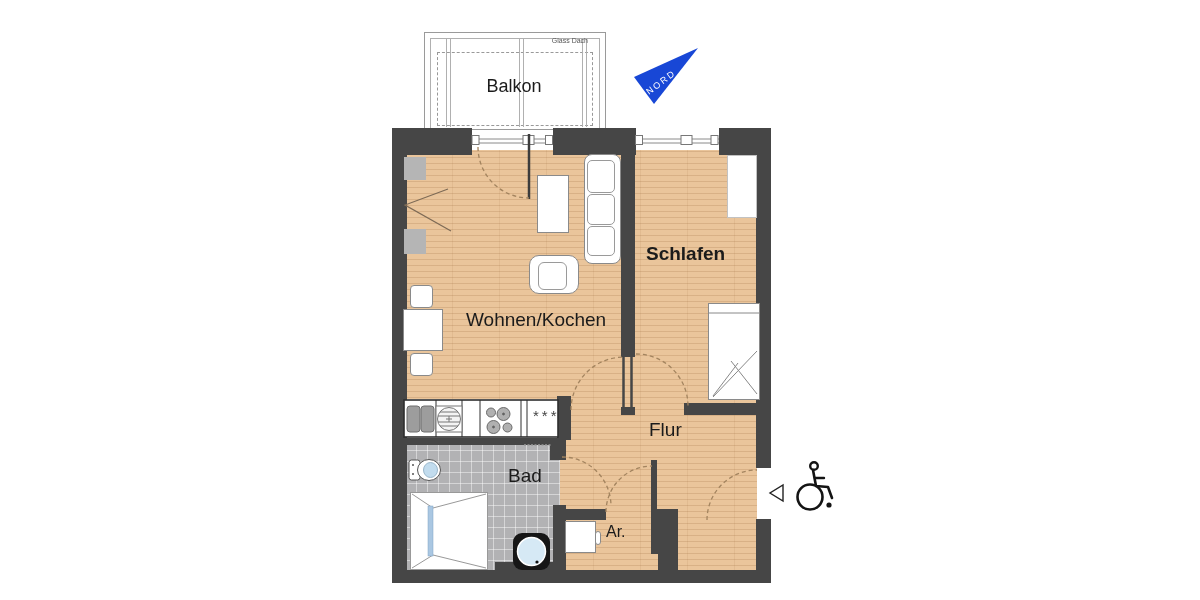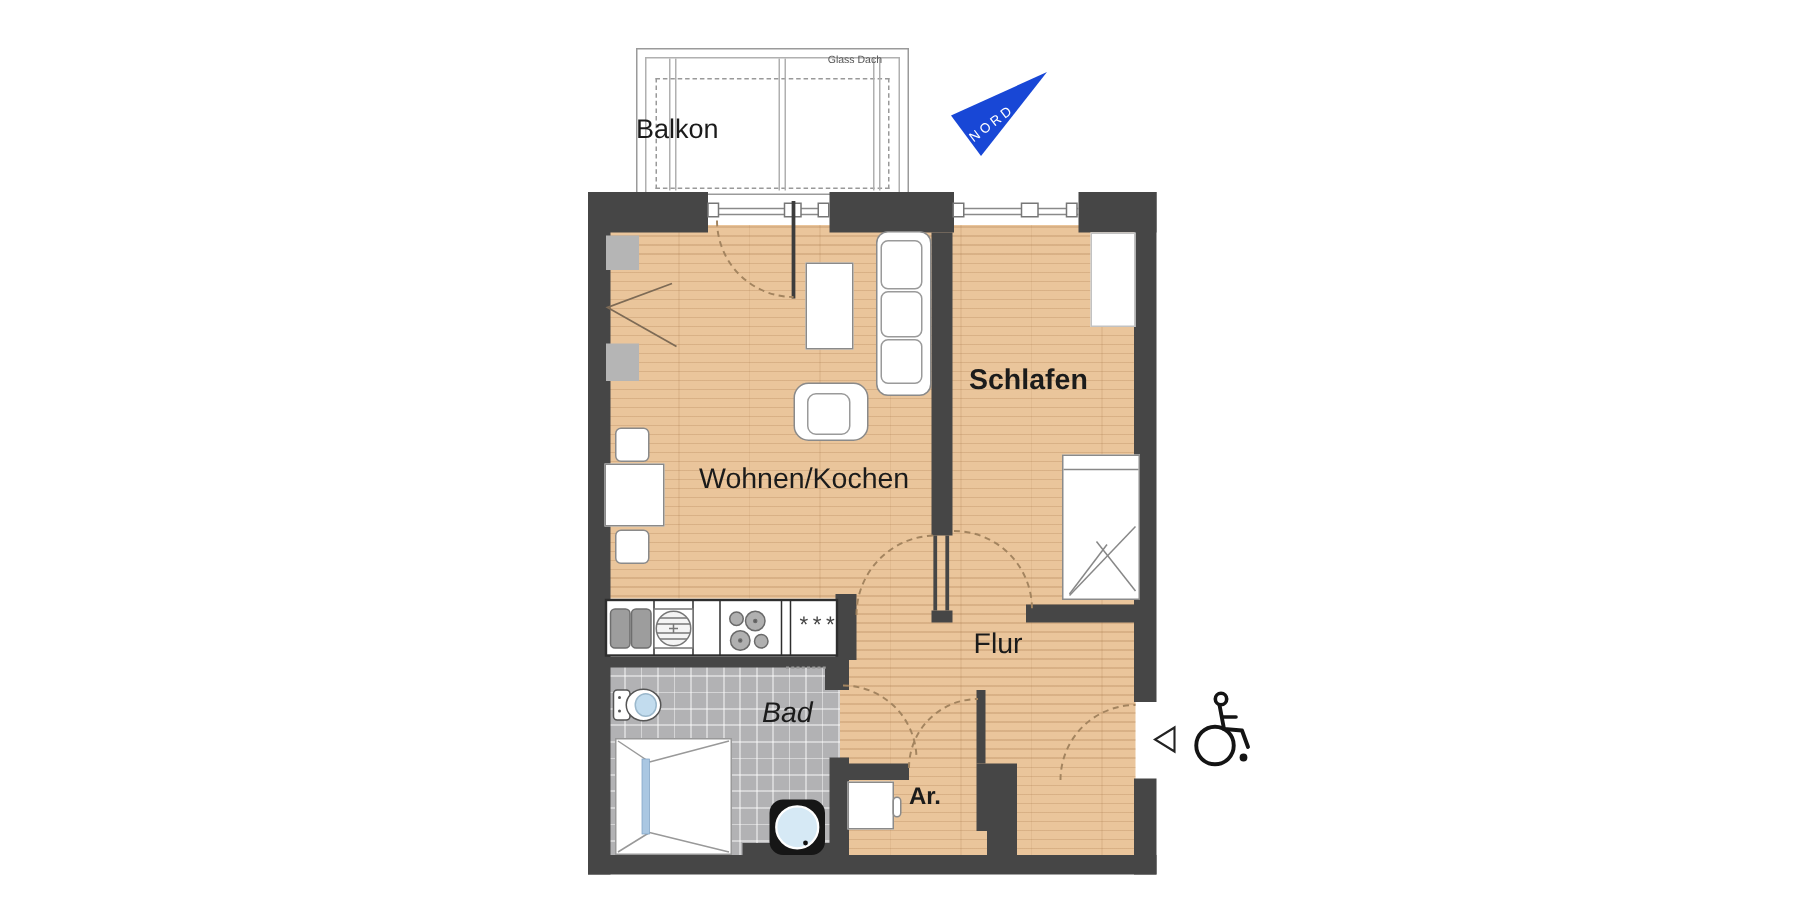--- a/index.html
+++ b/index.html
@@ -19,21 +19,21 @@
     z-index:2;}
   .kitchenfloor{background:#fff;z-index:2;}
   
   .wall{background:#464646;z-index:3;}
   
   .furn{z-index:4;background:#fff;border:1px solid #8a8a8a;box-sizing:border-box;}
   .gray-box{z-index:4;background:#b5b5b5;}
   .svglayer{position:absolute;left:0;top:0;z-index:5;pointer-events:none;}
   
   .lbl{position:absolute;z-index:6;color:#1b1b1b;font-size:19px;white-space:nowrap;}
-  .lbl-small{font-size:16px;font-weight:bold;}
+  .lbl-small{font-size:16px;}
   .lbl-tiny{font-size:7px;color:#555;}
   
   .balcony-outer{background:#fff;border:1px solid #9a9a9a;z-index:1;}
   .balcony-inner{border-left:1px solid #b0b0b0;border-right:1px solid #b0b0b0;border-top:1px solid #b0b0b0;z-index:1;}
   .balcony-dashed{border:1px dashed #999;z-index:1;}
   .balcony-vline{border-left:1px solid #b0b0b0;border-right:1px solid #b0b0b0;z-index:1;}
 </style>
 </head>
 <body>
 
@@ -42,21 +42,21 @@
   <div class="abs wood" style="left:405px;top:150px;width:352px;height:422px;"></div>
   <div class="abs tile" style="left:405px;top:443px;width:155px;height:129px;"></div>
   <div class="abs kitchenfloor" style="left:404px;top:399px;width:154px;height:39px;"></div>
 
   <div class="abs balcony-outer" style="left:424px;top:32px;width:180px;height:96px;"></div>
   <div class="abs balcony-inner" style="left:430px;top:38px;width:168px;height:90px;"></div>
   <div class="abs balcony-dashed" style="left:437px;top:52px;width:154px;height:72px;"></div>
   <div class="abs balcony-vline" style="left:446px;top:39px;width:3px;height:88px;"></div>
   <div class="abs balcony-vline" style="left:519px;top:39px;width:3px;height:88px;"></div>
   <div class="abs balcony-vline" style="left:582px;top:39px;width:3px;height:88px;"></div>
-  <div class="lbl" style="left:424px;top:76px;width:180px;text-align:left;font-size:18px;">Balkon</div>
+  <div class="lbl" style="left:424px;top:76px;width:180px;text-align:center;font-size:18px;">Balkon</div>
   <div class="lbl lbl-tiny" style="left:536px;top:37px;width:52px;text-align:right;">Glass Dach</div>
 
   <div class="abs wall" style="left:392px;top:128px;width:80px;height:27px;"></div>
   <div class="abs wall" style="left:553px;top:128px;width:83px;height:27px;"></div>
   <div class="abs wall" style="left:719px;top:128px;width:52px;height:27px;"></div>
   <div class="abs wall" style="left:392px;top:128px;width:15px;height:455px;"></div>
   <div class="abs wall" style="left:392px;top:570px;width:379px;height:13px;"></div>
   <div class="abs wall" style="left:756px;top:128px;width:15px;height:340px;"></div>
   <div class="abs wall" style="left:756px;top:519px;width:15px;height:64px;"></div>
   <div class="abs wall" style="left:621px;top:155px;width:14px;height:202px;"></div>
@@ -198,16 +198,16 @@
       <path d="M18,9 L21,25 L33,26 L37,37"></path>
       <path d="M20,17 L29,17" stroke-width="2.4"></path>
       <circle cx="15" cy="36" r="12.5"></circle>
       <circle cx="34" cy="44" r="2.6" fill="#141414" stroke="none"></circle>
     </g>
   </svg>
 
   <div class="lbl" style="left:466px;top:297px;margin-top:12px;">Wohnen/Kochen</div>
   <div class="lbl" style="left:646px;top:243px;font-weight:bold;">Schlafen</div>
   <div class="lbl" style="left:649px;top:419px;">Flur</div>
-  <div class="lbl" style="left:508px;top:465px;font-style:italic;">Bad</div>
+  <div class="lbl" style="left:508px;top:465px;">Bad</div>
   <div class="lbl lbl-small" style="left:606px;top:523px;">Ar.</div>
 
 </div>
 
 </body></html>

